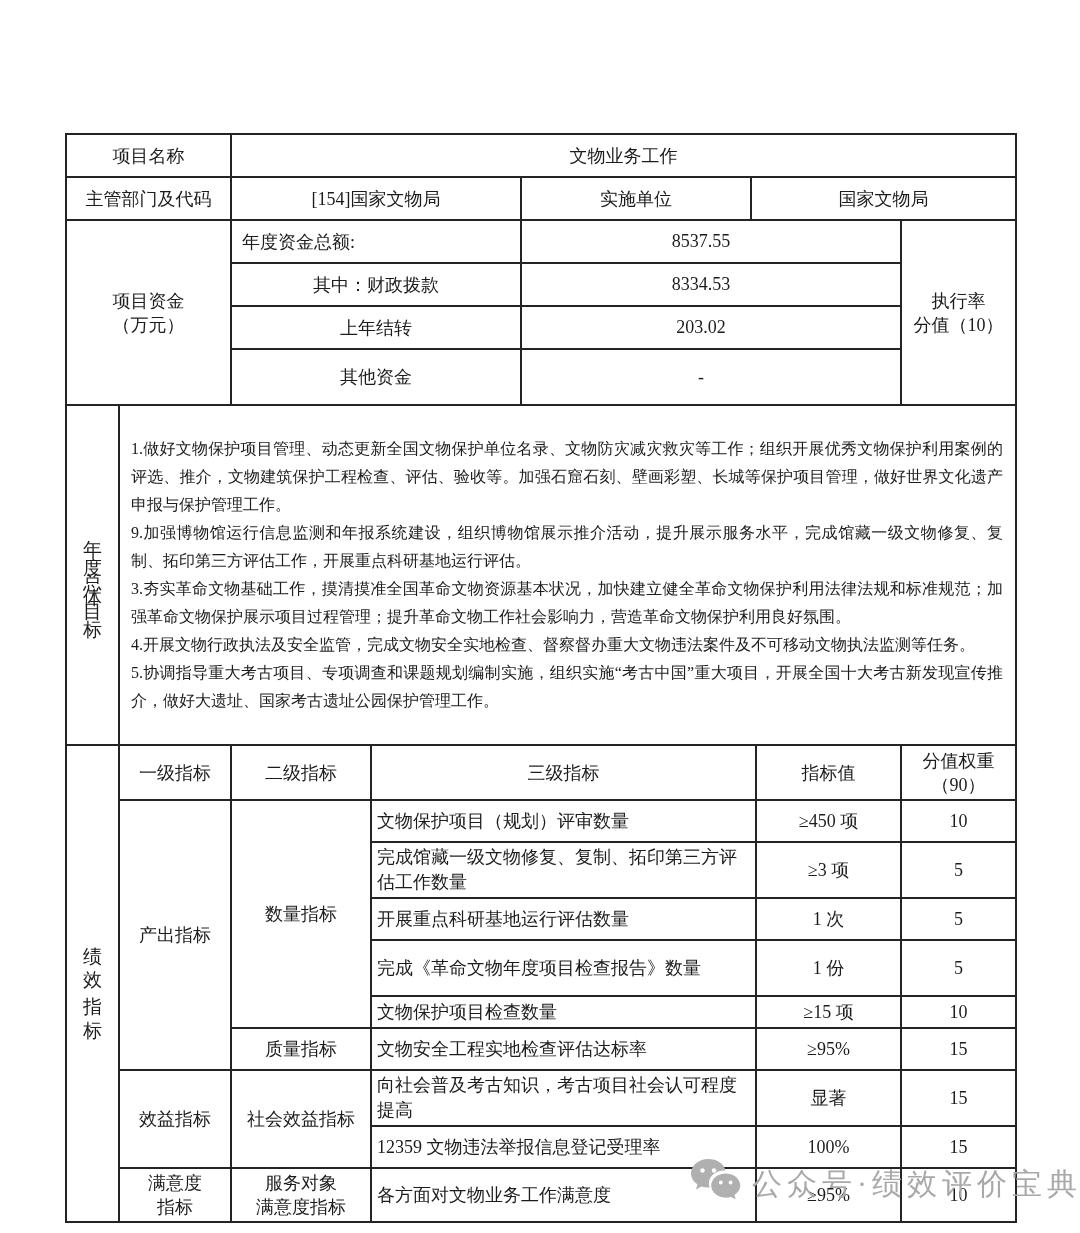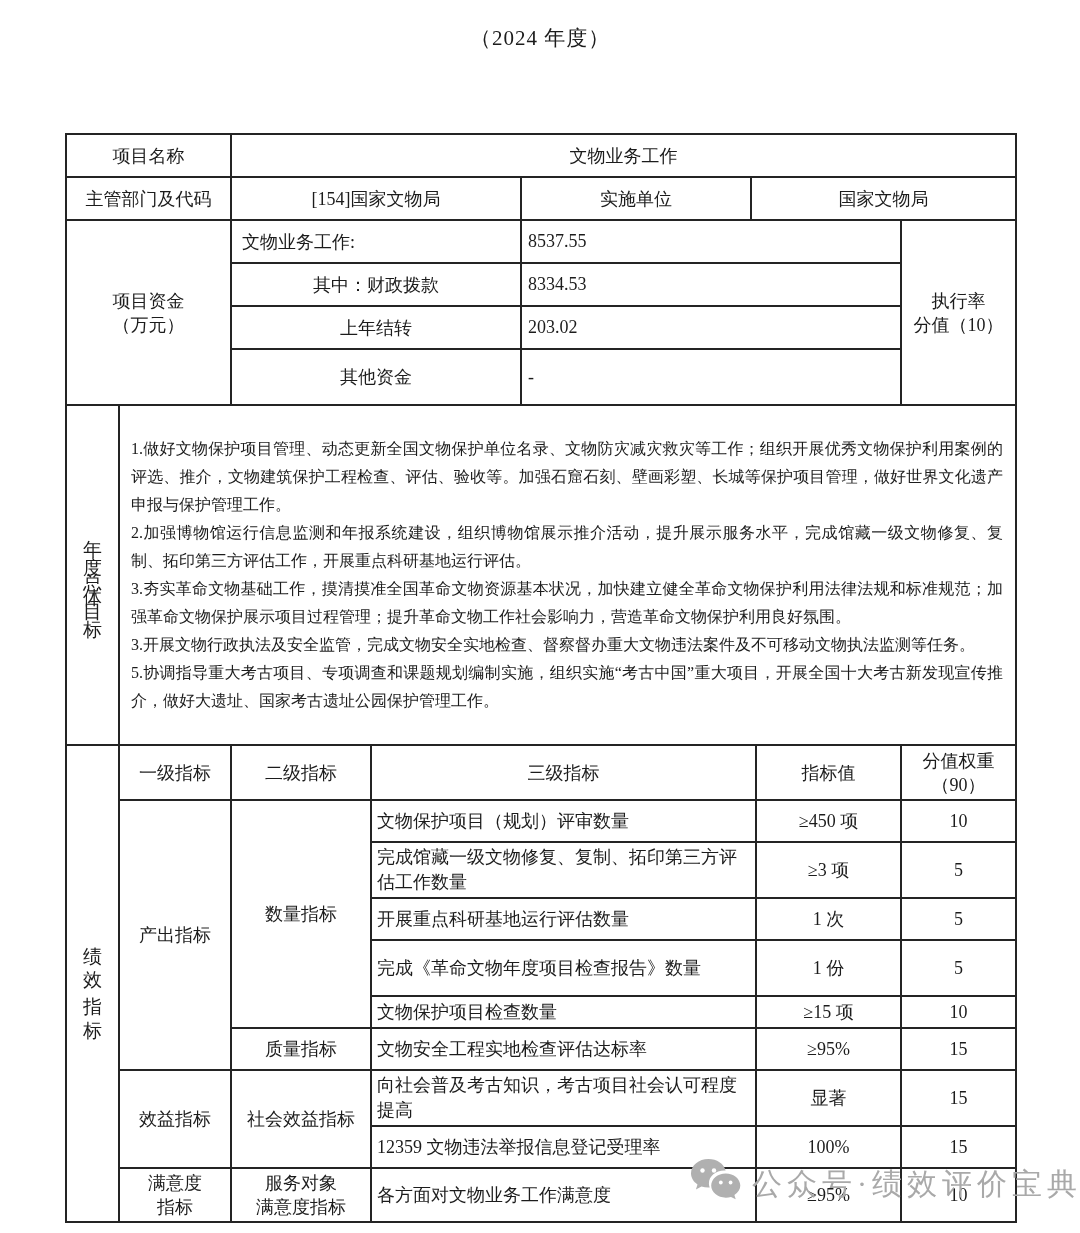--- a/index.html
+++ b/index.html
@@ -31,21 +31,21 @@
   td{
     border:2px solid #242424;
     font-size:18px;
     text-align:center;
     vertical-align:middle;
     padding:2px 6px;
     overflow:hidden;
   }
   .pre{white-space:pre-line;line-height:24px;}
   .al{text-align:left;padding-left:10px;}
-  .ar{text-align:left;padding-right:26px;}
+  .ar{text-align:center;padding-right:26px;}
   .l3cell{text-align:left;padding-left:5px;line-height:25px;}
   .vtext{
     display:inline-block;
     writing-mode:vertical-lr;
     text-orientation:upright;
     font-size:19px;
   }
   .vgoal{letter-spacing:16px;}
   .vperf{letter-spacing:25px;}
   .goals-cell{
@@ -71,21 +71,20 @@
     white-space:nowrap;
     font-family:"Liberation Serif","DejaVu Serif",serif;
   }
   .wm-icon{margin-right:8px;flex:none;}
 </style>
 </head>
 <body>
 
 <div class="page">
 
-  <div class="doc-subtitle">（2024 年度）</div>
 
   <div class="tables">
 
     <table class="t1">
       <colgroup>
         <col style="width:165px">
           <col style="width:290px">
           <col style="width:230px">
           <col style="width:150px">
           <col style="width:115px">
@@ -97,21 +96,21 @@
       </tr>
       <tr style="height:43px">
         <td>主管部门及代码</td>
         <td>[154]国家文物局</td>
         <td>实施单位</td>
         <td colspan="2">国家文物局</td>
       </tr>
       <tr style="height:43px">
         <td rowspan="4" class="pre">项目资金
 （万元）</td>
-        <td class="al">文物业务工作:</td>
+        <td class="al">年度资金总额:</td>
         <td colspan="2" class="ar">8537.55</td>
         <td rowspan="4" class="pre">执行率
 分值（10）</td>
       </tr>
       <tr style="height:43px">
         <td>其中：财政拨款</td>
         <td colspan="2" class="ar">8334.53</td>
       </tr>
       <tr style="height:43px">
         <td>上年结转</td>
@@ -127,23 +126,23 @@
     <table class="t2">
       <colgroup>
         <col style="width:53px">
           <col style="width:897px">
       </colgroup>
       <tbody>
           <tr style="height:340px">
         <td><span class="vtext vgoal">年度总体目标</span></td>
         <td class="goals-cell">
           <div class="goal-item">1.做好文物保护项目管理、动态更新全国文物保护单位名录、文物防灾减灾救灾等工作；组织开展优秀文物保护利用案例的评选、推介，文物建筑保护工程检查、评估、验收等。加强石窟石刻、壁画彩塑、长城等保护项目管理，做好世界文化遗产申报与保护管理工作。</div>
-          <div class="goal-item">2.加强博物馆运行信息监测和年报系统建设，组织博物馆展示推介活动，提升展示服务水平，完成馆藏一级文物修复、复制、拓印第三方评估工作，开展重点科研基地运行评估。</div>
+          <div class="goal-item">9.加强博物馆运行信息监测和年报系统建设，组织博物馆展示推介活动，提升展示服务水平，完成馆藏一级文物修复、复制、拓印第三方评估工作，开展重点科研基地运行评估。</div>
           <div class="goal-item">3.夯实革命文物基础工作，摸清摸准全国革命文物资源基本状况，加快建立健全革命文物保护利用法律法规和标准规范；加强革命文物保护展示项目过程管理；提升革命文物工作社会影响力，营造革命文物保护利用良好氛围。</div>
-          <div class="goal-item">3.开展文物行政执法及安全监管，完成文物安全实地检查、督察督办重大文物违法案件及不可移动文物执法监测等任务。</div>
+          <div class="goal-item">4.开展文物行政执法及安全监管，完成文物安全实地检查、督察督办重大文物违法案件及不可移动文物执法监测等任务。</div>
           <div class="goal-item">5.协调指导重大考古项目、专项调查和课题规划编制实施，组织实施“考古中国”重大项目，开展全国十大考古新发现宣传推介，做好大遗址、国家考古遗址公园保护管理工作。</div>
         </td>
       </tr>
     </tbody>
       </table>
 
     <table class="t3">
       <colgroup>
         <col style="width:53px">
           <col style="width:112px">

